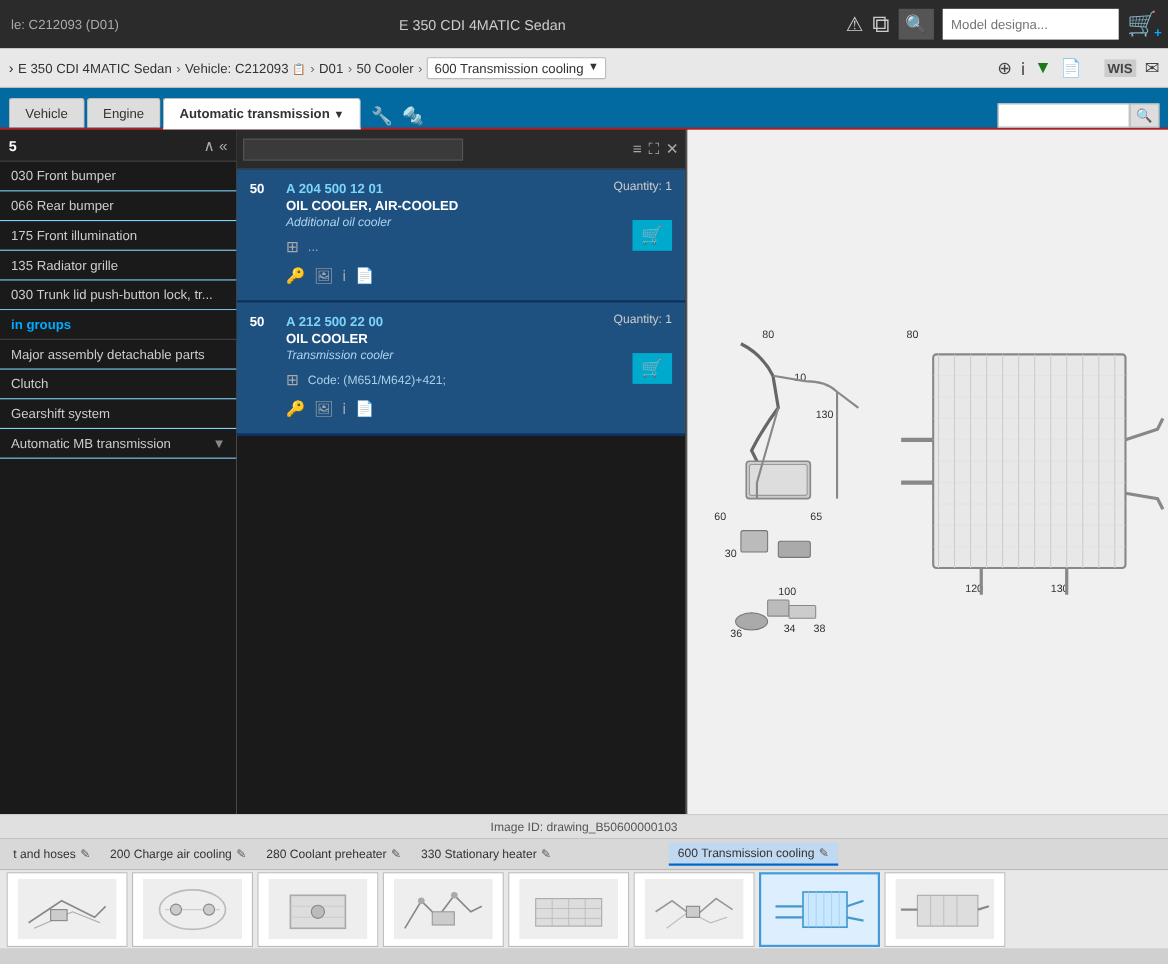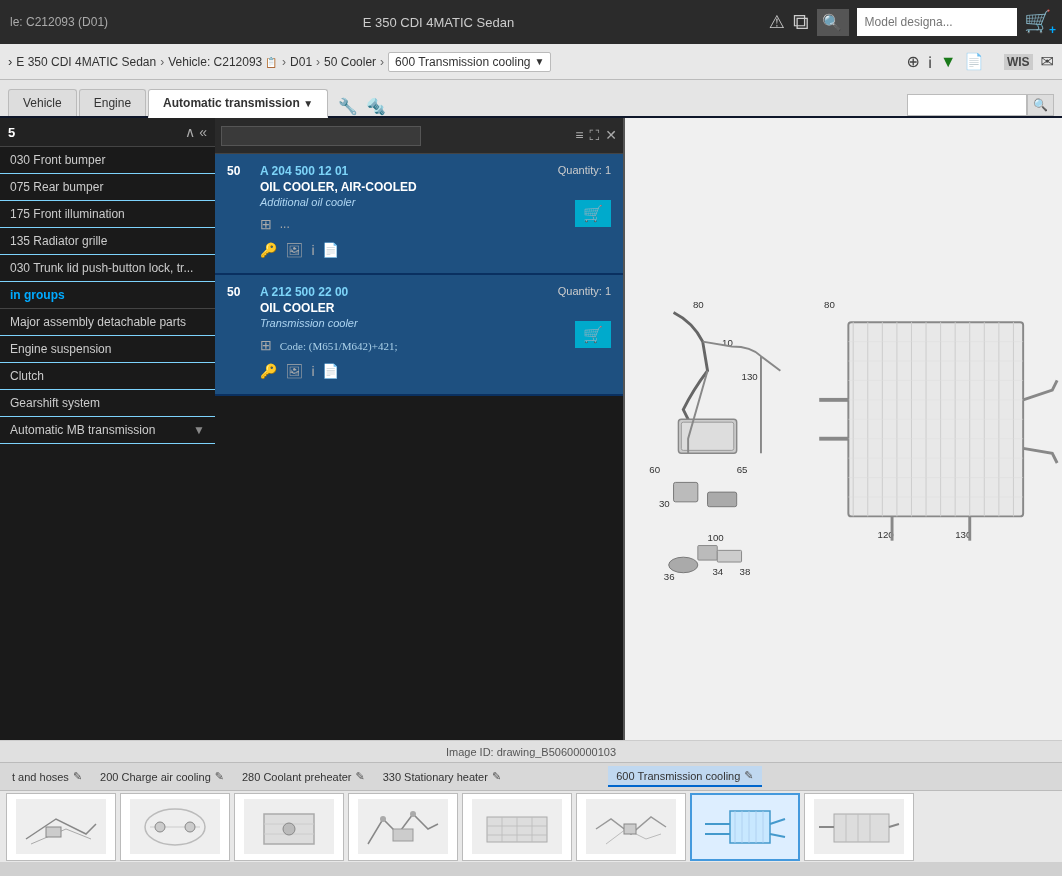--- a/index.html
+++ b/index.html
@@ -51,22 +51,22 @@
       padding: 2px 6px;
       border-radius: 2px;
       display: flex; align-items: center; gap: 4px;
     }
     .breadcrumb-icons { margin-left: auto; display: flex; gap: 8px; align-items: center; }
     .breadcrumb-icons .bicon { font-size: 16px; color: #444; cursor: pointer; }
     .breadcrumb-icons .bicon-filter { color: #1a7a1a; }
 
     
     .tab-bar {
-      background: #e5e5e5;
-      border-bottom: 2px solid #0f172a;
+      background: #0369a1;
+      border-bottom: 2px solid #b91c1c;
       display: flex;
       align-items: flex-end;
       height: 38px;
       padding: 0 8px;
       gap: 2px;
     }
     .tab {
       padding: 6px 14px;
       background: #ddd;
       border: 1px solid #bbb;
@@ -154,21 +154,21 @@
       background: #1e5080;
       border-bottom: 2px solid #0a3060;
       padding: 10px 12px;
     }
     .part-card-header { display: flex; align-items: flex-start; justify-content: space-between; margin-bottom: 4px; }
     .part-num { color: #fff; font-size: 12px; font-weight: bold; width: 25px; flex-shrink: 0; }
     .part-info { flex: 1; padding: 0 8px; }
     .part-id { color: #7dd4f8; font-size: 12px; font-weight: bold; }
     .part-name { color: #fff; font-size: 12px; font-weight: bold; margin-top: 2px; }
     .part-desc { color: #add4f0; font-size: 11px; margin-top: 2px; font-style: italic; }
-    .part-code { color: #aad0e8; font-size: 11px; margin-top: 2px; font-family: Liberation Serif, serif; }
+    .part-code { color: #aad0e8; font-size: 11px; margin-top: 2px; }
     .part-quantity { display: flex; flex-direction: column; align-items: flex-end; gap: 24px; }
     .qty-label { color: #ccc; font-size: 11px; }
     .cart-btn { background: #00aacc; border: none; color: #fff; padding: 4px 8px; cursor: pointer; font-size: 16px; }
     .part-actions { display: flex; gap: 8px; margin-top: 8px; align-items: center; }
     .part-action-icon { color: #aaa; font-size: 14px; cursor: pointer; }
     .part-grid-icon { color: #aaa; font-size: 14px; }
     .part-dots { color: #aaa; font-size: 12px; }
 
     
     .diagram-area {
@@ -332,41 +332,38 @@
       <div class="nav-icons">
         <button class="nav-icon">∧</button>
         <button class="nav-icon">«</button>
       </div>
     </div>
 
     <div class="sidebar-item">
       <span>030 Front bumper</span>
     </div>
     <div class="sidebar-item">
-      <span>075 Rear bumper</span>
+      <span>066 Rear bumper</span>
     </div>
     <div class="sidebar-item">
       <span>175 Front illumination</span>
     </div>
     <div class="sidebar-item">
       <span>135 Radiator grille</span>
     </div>
     <div class="sidebar-item">
       <span>030 Trunk lid push-button lock, tr...</span>
     </div>
 
     <div class="sidebar-section-header">
       <span>in groups</span>
     </div>
 
     <div class="sidebar-item">
       <span>Major assembly detachable parts</span>
-    </div>
-    <div class="sidebar-item">
-      <span>Engine suspension</span>
     </div>
     <div class="sidebar-item">
       <span>Clutch</span>
     </div>
     <div class="sidebar-item">
       <span>Gearshift system</span>
     </div>
     <div class="sidebar-item" style="display:flex; justify-content:space-between; align-items:center;">
       <span>Automatic MB transmission</span>
       <span style="color:#888;">▼</span>

